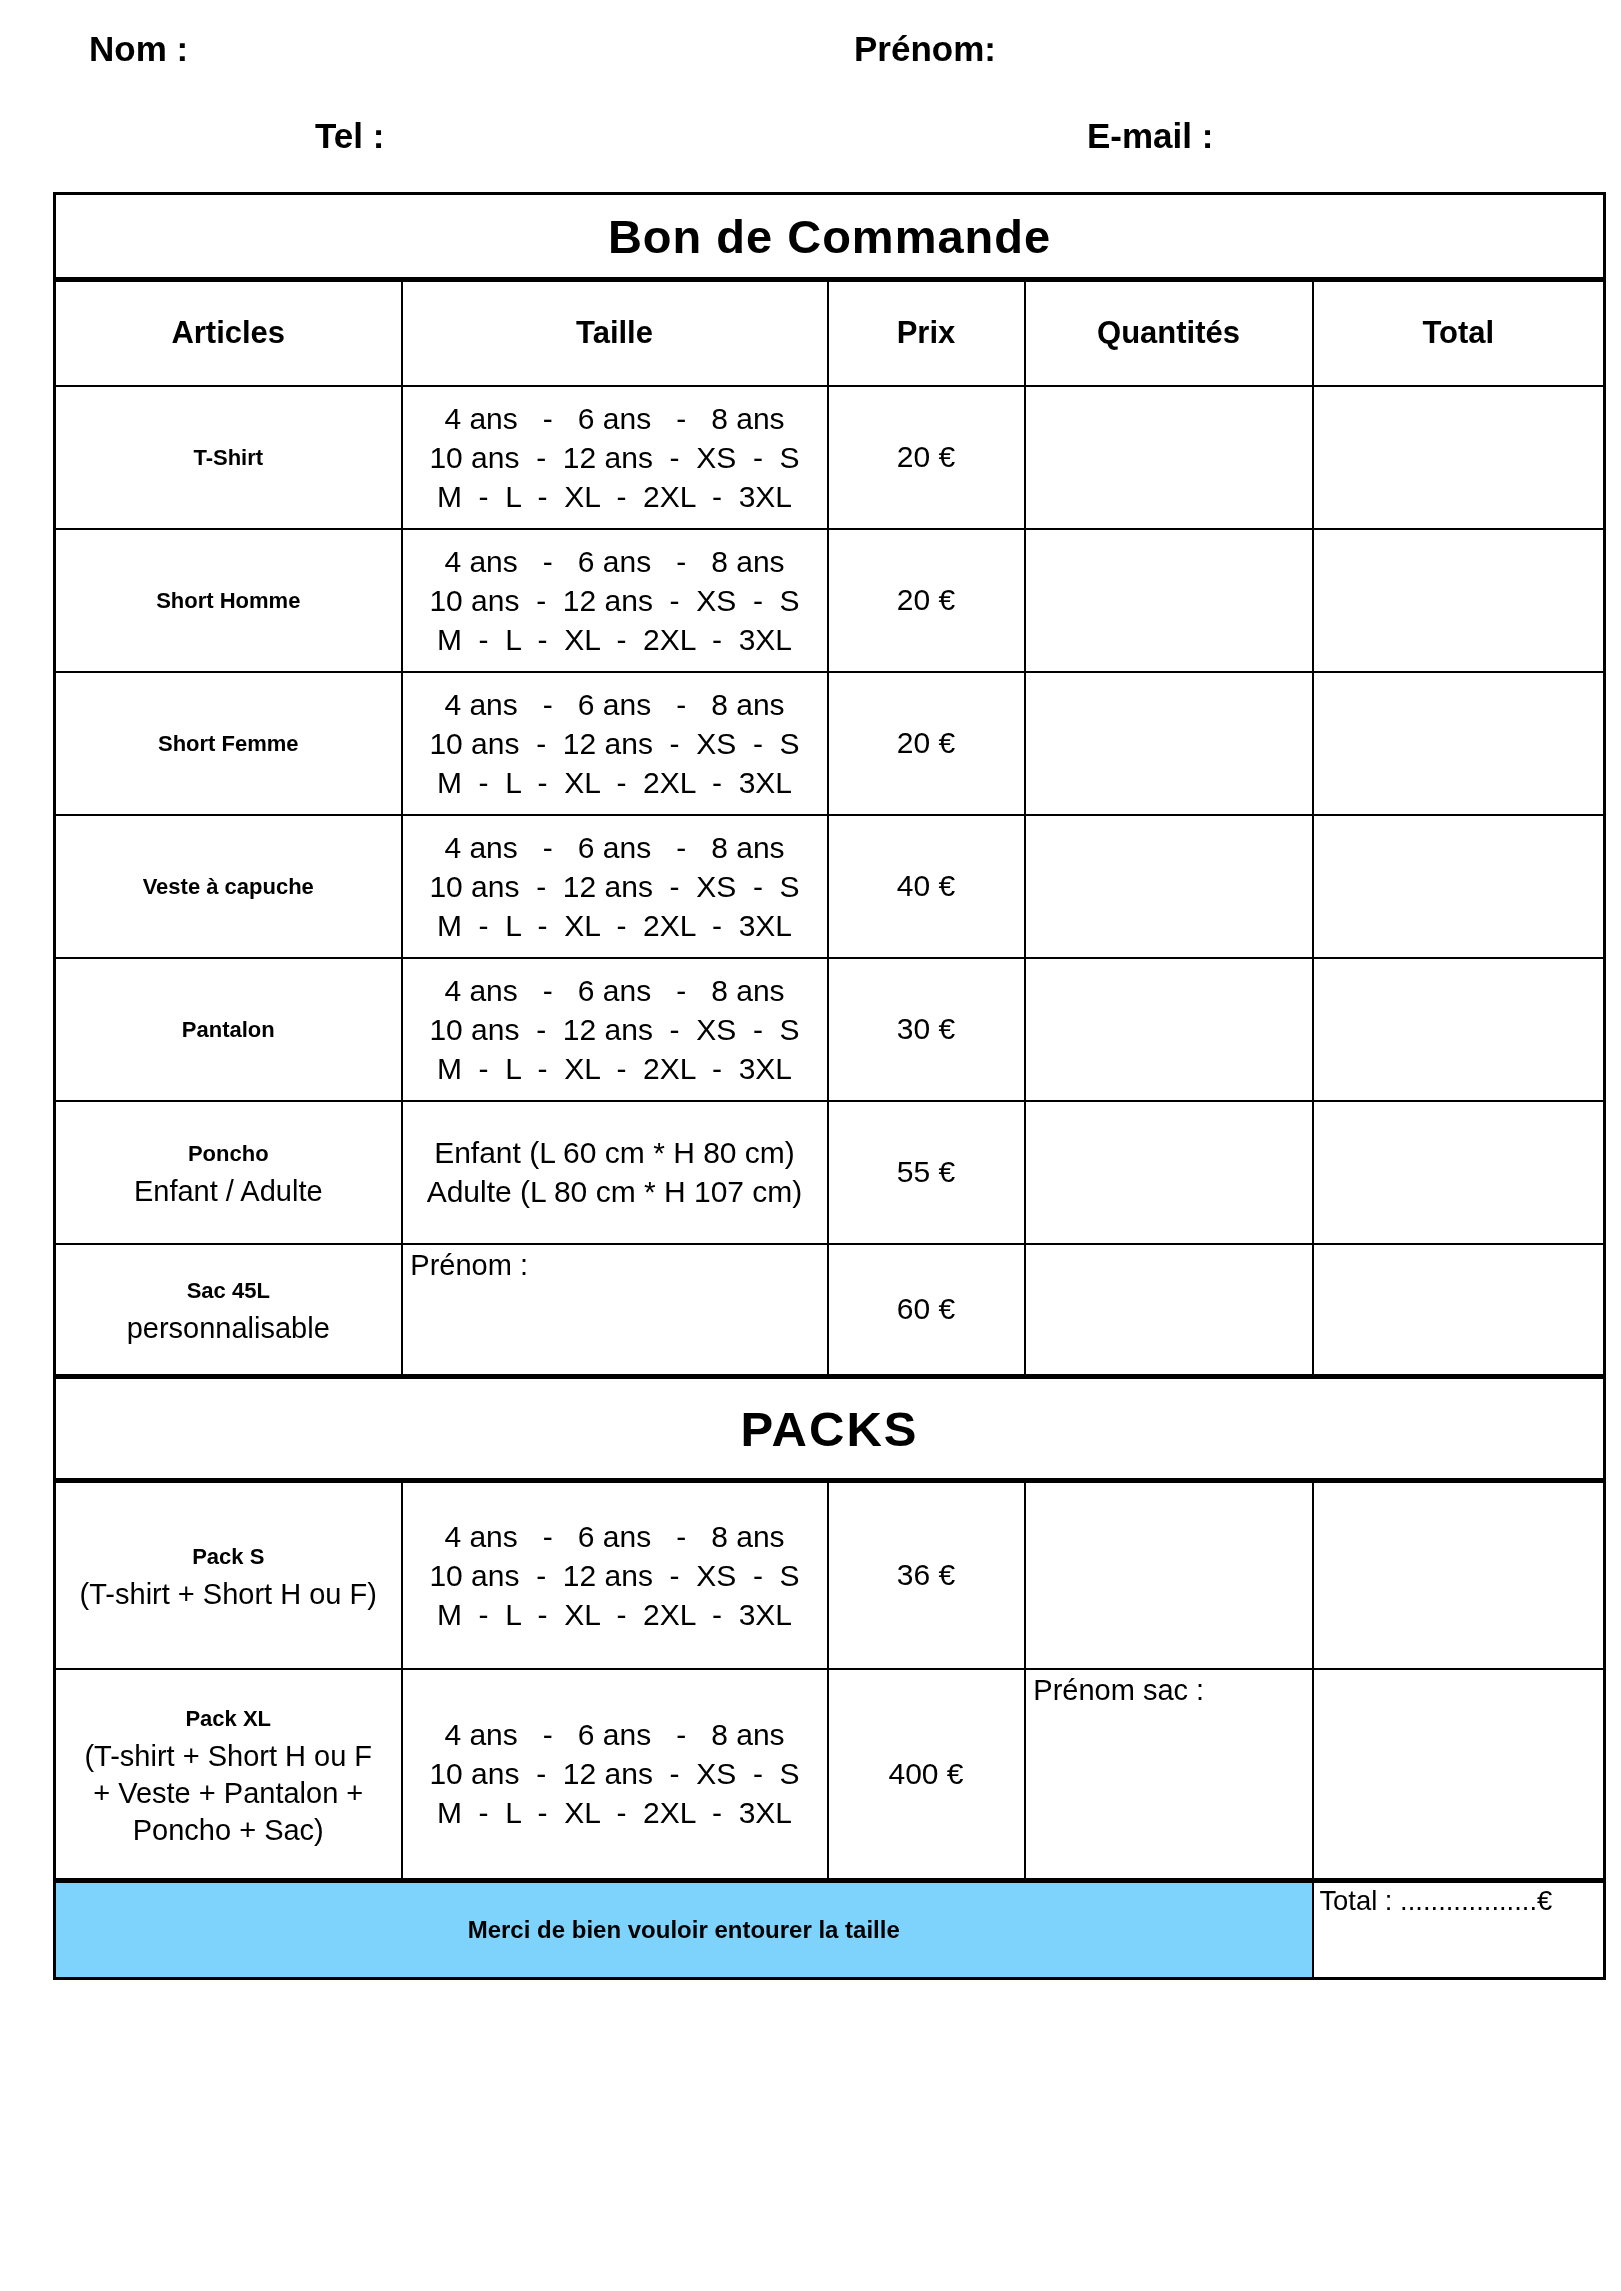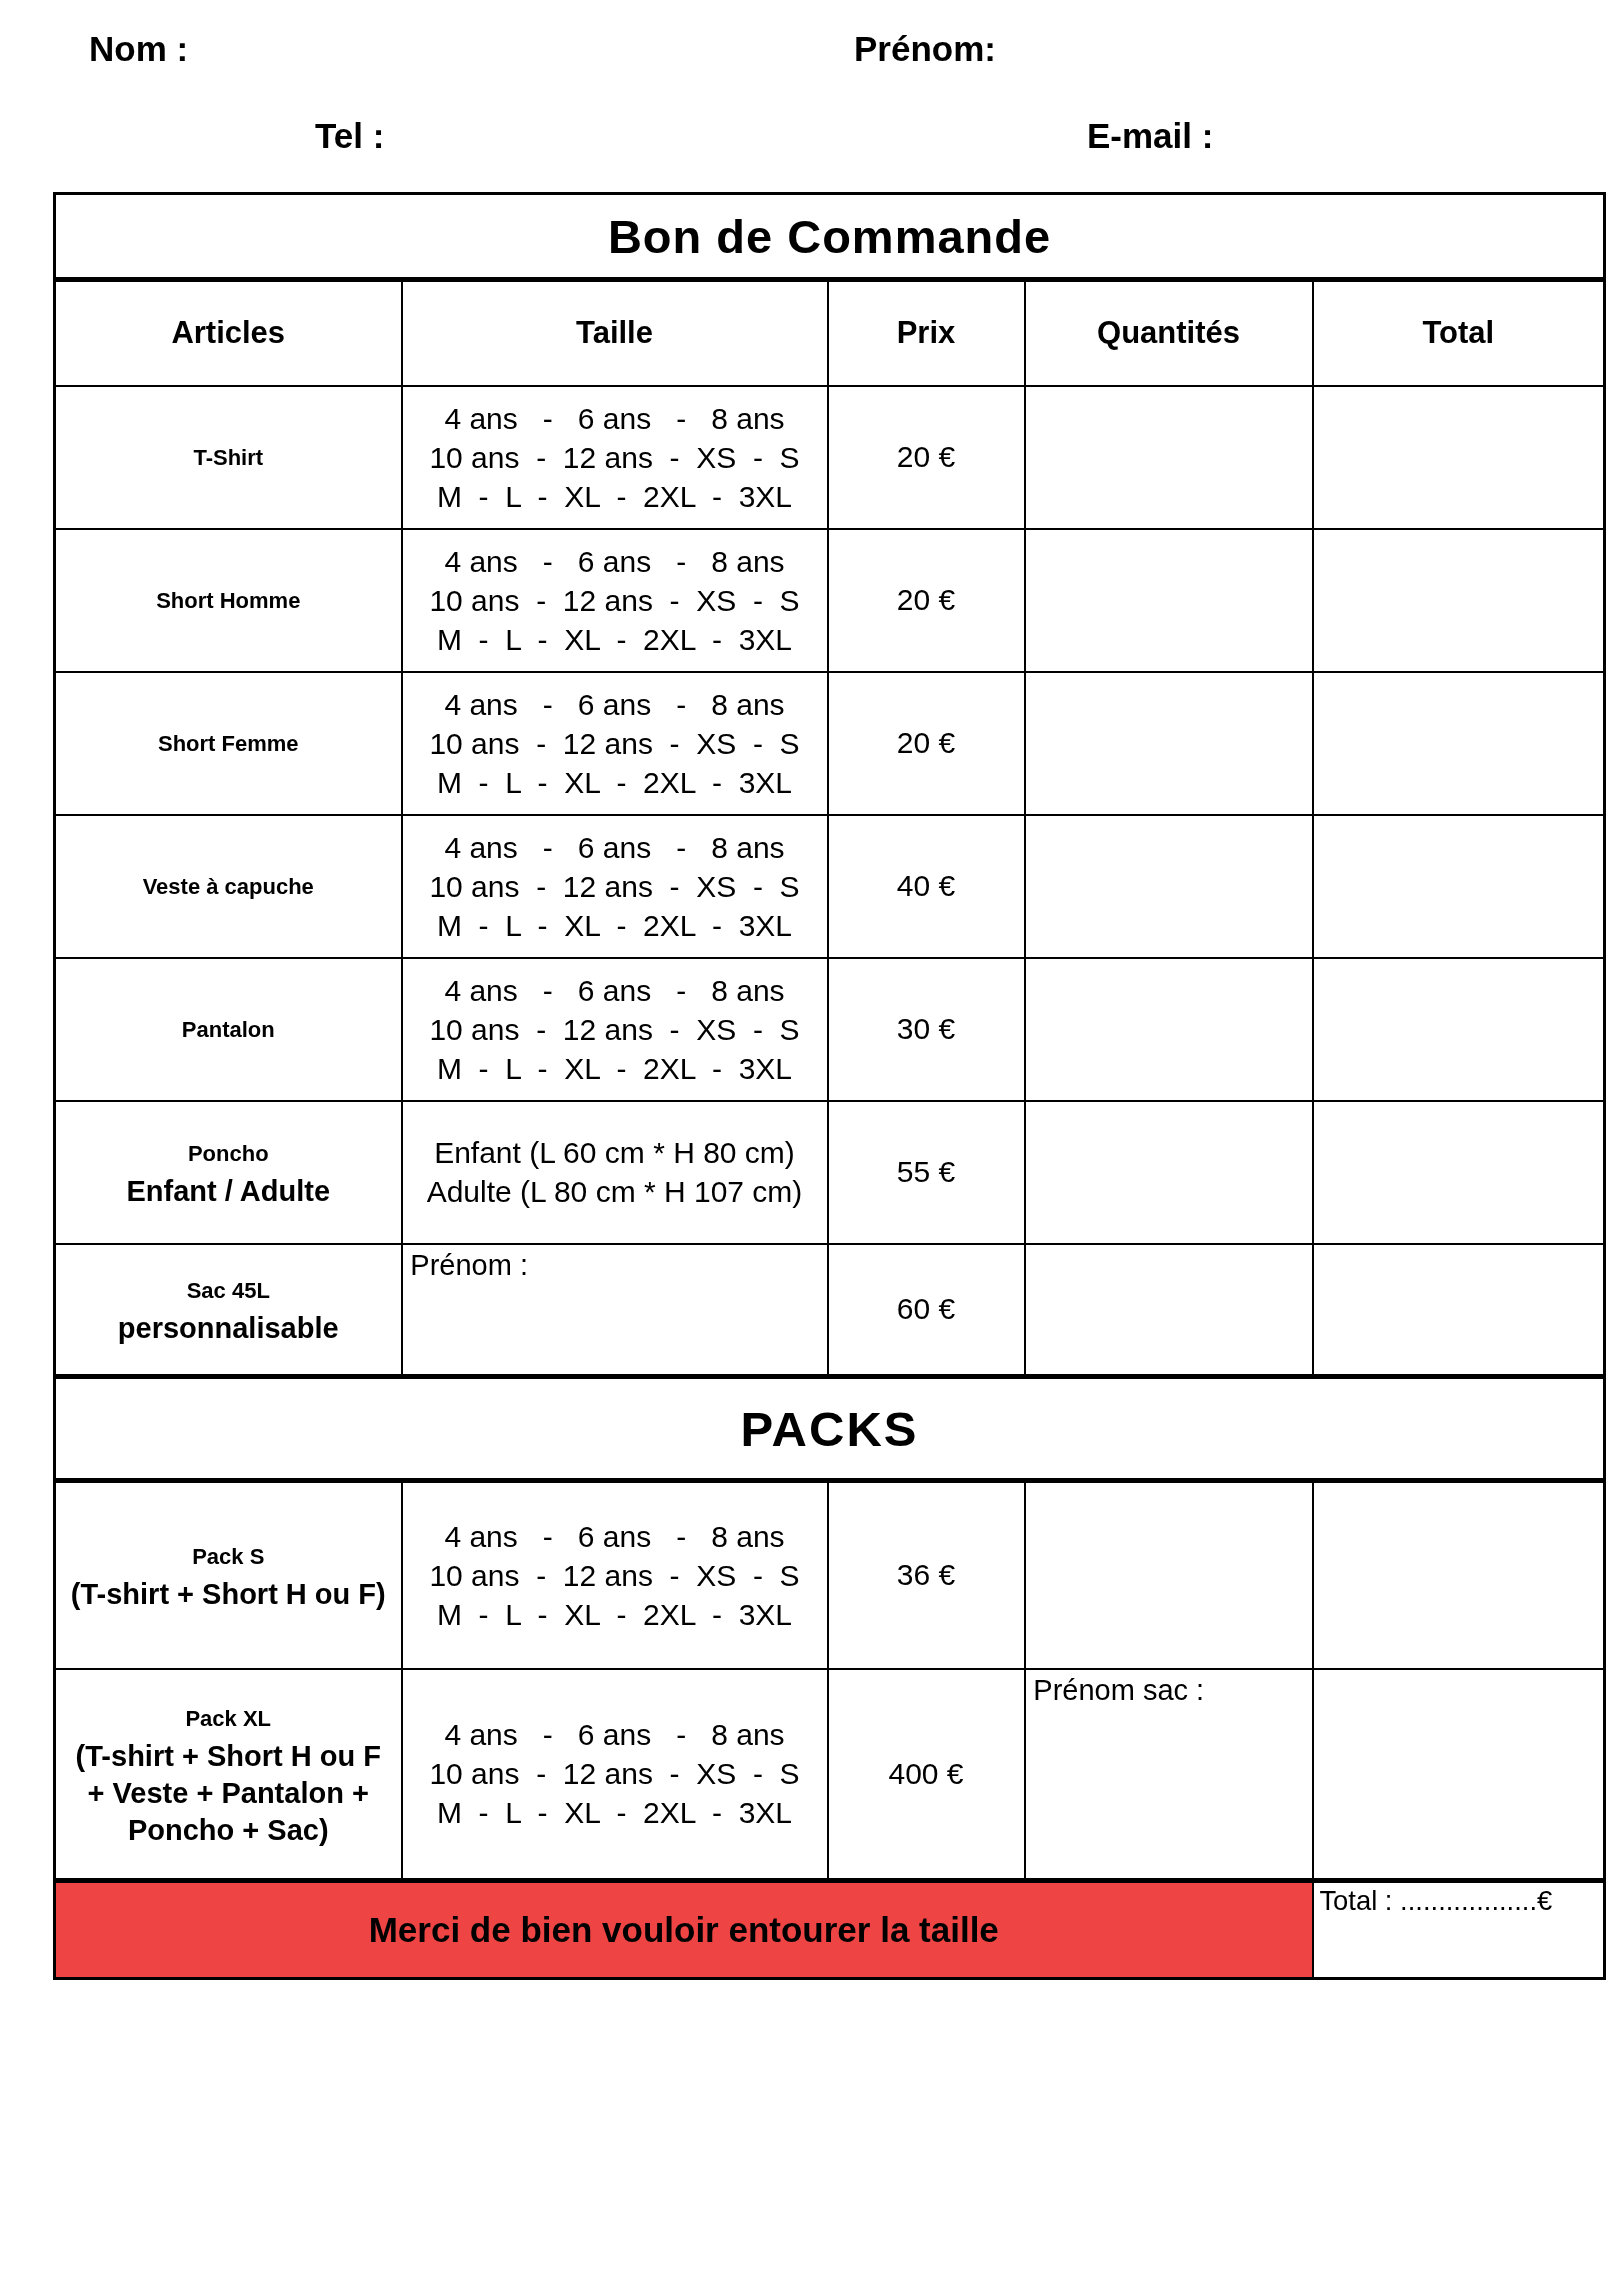--- a/index.html
+++ b/index.html
@@ -40,21 +40,21 @@
   .r-title td { border-bottom: 5.9px solid #000; }
   .title-cell { font-size: 47px; font-weight: bold; letter-spacing: 1px; }
 
   .r-head { height: 106px; }
   .order-table th { font-size: 31px; font-weight: bold; }
 
   .r-item { height: 143px; }
   .r-sac  { height: 133px; }
 
   .article-name { font-size: 22px; font-weight: bold; line-height: 39px; }
-  .article-sub  { font-size: 29px; font-weight: bold; line-height: 37px; }
+  .article-sub  { font-size: 29px; font-weight: normal; line-height: 37px; }
   .taille-line  { font-size: 30px; line-height: 39px; white-space: pre; }
   .prix-cell    { font-size: 30px; }
 
   .cell-note-topleft {
     vertical-align: top !important;
     text-align: left !important;
     padding: 3.9px 0 0 7.8px !important;
   }
   .note-text { font-size: 29px; line-height: 35px; }
 
@@ -62,22 +62,22 @@
   .r-packs td { border-top: 5.9px solid #000; border-bottom: 5.9px solid #000; }
   .packs-cell { font-size: 49px; font-weight: bold; letter-spacing: 2px; }
 
   .r-pack-s  { height: 188px; }
   .r-pack-l  { height: 202px; }
   .r-pack-xl { height: 212px; }
 
   .r-footer { height: 98px; }
   .r-footer td { border-top: 5.9px solid #000; }
   .footer-msg {
-    background: #ef4444;
-    font-size: 35px; font-weight: bold;
+    background: #7dd3fc;
+    font-size: 24px; font-weight: bold;
   }
   .footer-total {
     vertical-align: top !important;
     text-align: left !important;
     padding: 2px 0 0 5.9px !important;
     font-size: 27.4px;
   }
 </style>
 </head>
 <body>

